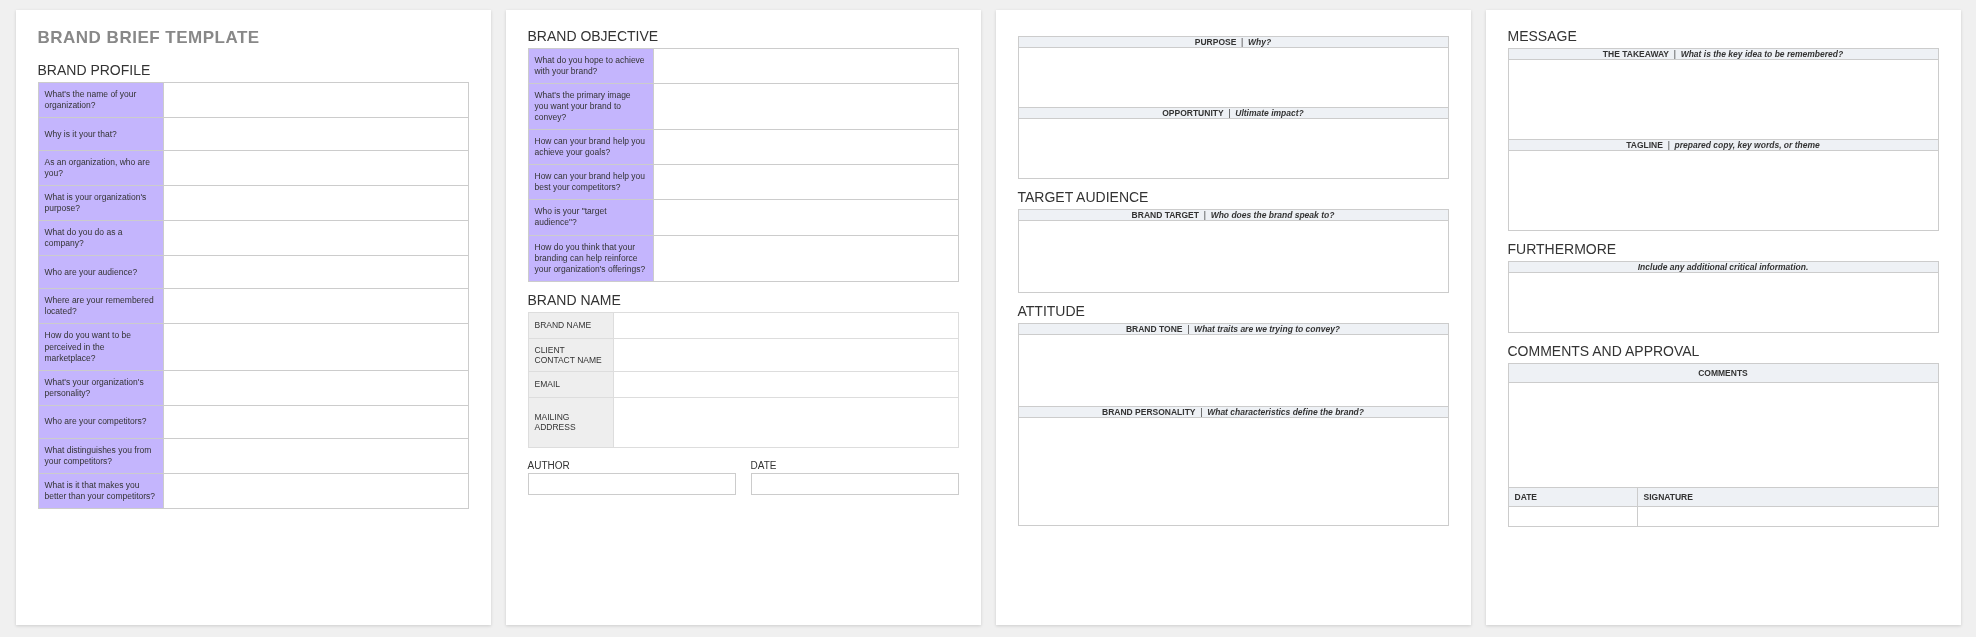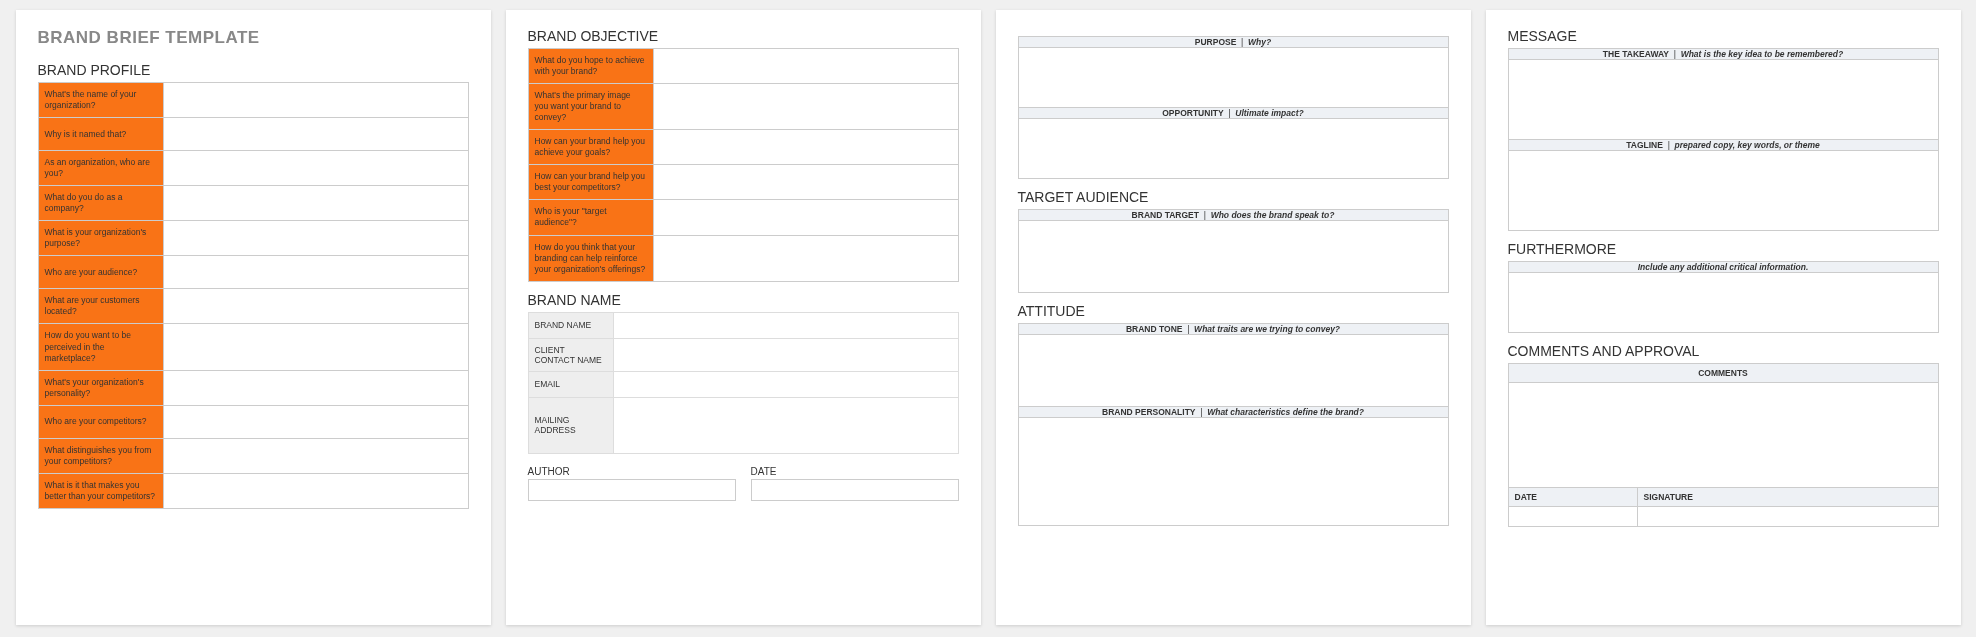--- a/index.html
+++ b/index.html
@@ -40,21 +40,21 @@
     border: 1px solid #ccc;
   }
   .qa-table td {
     border: 1px solid #ccc;
     padding: 6px 6px;
     vertical-align: middle;
     font-size: 8.5px;
     line-height: 1.3;
   }
   .qa-table td.label {
-    background: #f97316;
+    background: #c4b5fd;
     width: 125px;
     height: 40px;
   }
   .bn-table {
     width: 100%;
     border-collapse: collapse;
     border: 1px solid #ddd;
   }
   .bn-table td {
     border: 1px solid #ddd;
@@ -113,41 +113,41 @@
 <div class="page">
   <div class="title">BRAND BRIEF TEMPLATE</div>
   <div class="section-header">BRAND PROFILE</div>
   <table class="qa-table">
     <tbody id="profile-tbody">
         <tr>
           <td class="label" style="height: 33px;">What's the name of your organization?</td>
           <td></td>
         </tr>
         <tr>
-          <td class="label" style="height: 33px;">Why is it named that?</td>
+          <td class="label" style="height: 33px;">Why is it your that?</td>
           <td></td>
         </tr>
         <tr>
           <td class="label" style="height: 33px;">As an organization, who are you?</td>
           <td></td>
         </tr>
         <tr>
+          <td class="label" style="height: 33px;">What is your organization's purpose?</td>
+          <td></td>
+        </tr>
+        <tr>
           <td class="label" style="height: 33px;">What do you do as a company?</td>
           <td></td>
         </tr>
         <tr>
-          <td class="label" style="height: 33px;">What is your organization's purpose?</td>
-          <td></td>
-        </tr>
-        <tr>
           <td class="label" style="height: 33px;">Who are your audience?</td>
           <td></td>
         </tr>
         <tr>
-          <td class="label" style="height: 33px;">What are your customers located?</td>
+          <td class="label" style="height: 33px;">Where are your remembered located?</td>
           <td></td>
         </tr>
         <tr>
           <td class="label" style="height: 33px;">How do you want to be perceived in the marketplace?</td>
           <td></td>
         </tr>
         <tr>
           <td class="label" style="height: 33px;">What's your organization's personality?</td>
           <td></td>
         </tr>
@@ -207,21 +207,21 @@
         </tr>
         <tr>
           <td class="label">CLIENT CONTACT NAME</td>
           <td></td>
         </tr>
         <tr>
           <td class="label">EMAIL</td>
           <td></td>
         </tr>
         <tr>
-          <td class="label" style="height: 56px;">MAILING ADDRESS</td>
+          <td class="label" style="height: 50px;">MAILING ADDRESS</td>
           <td></td>
         </tr>
       </tbody>
   </table>
 
   <div class="ad-row">
     <div class="ad-col">
       <div class="ad-label">AUTHOR</div>
       <div class="ad-input"></div>
     </div>

